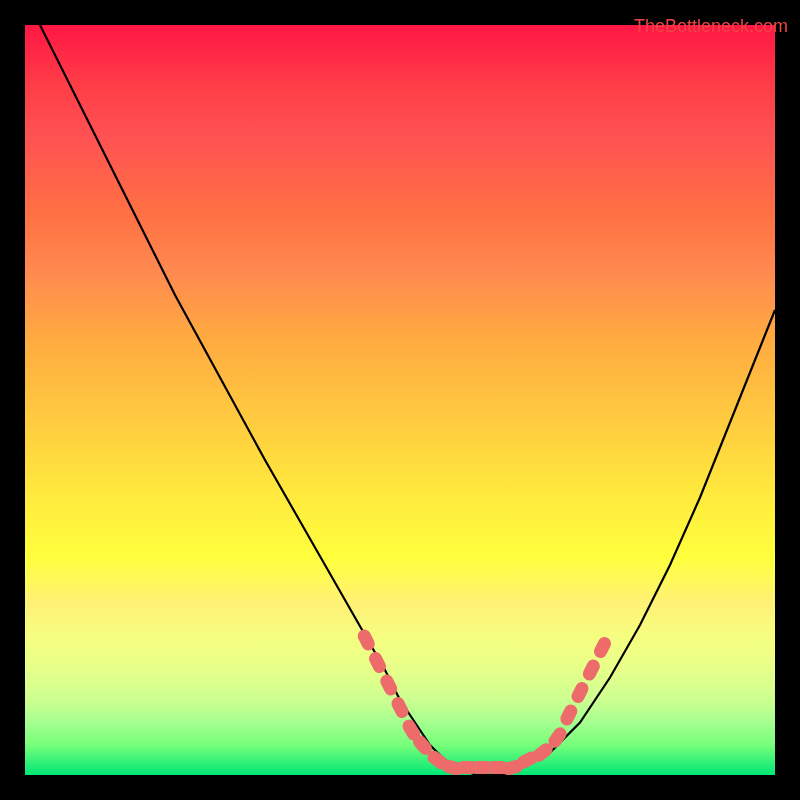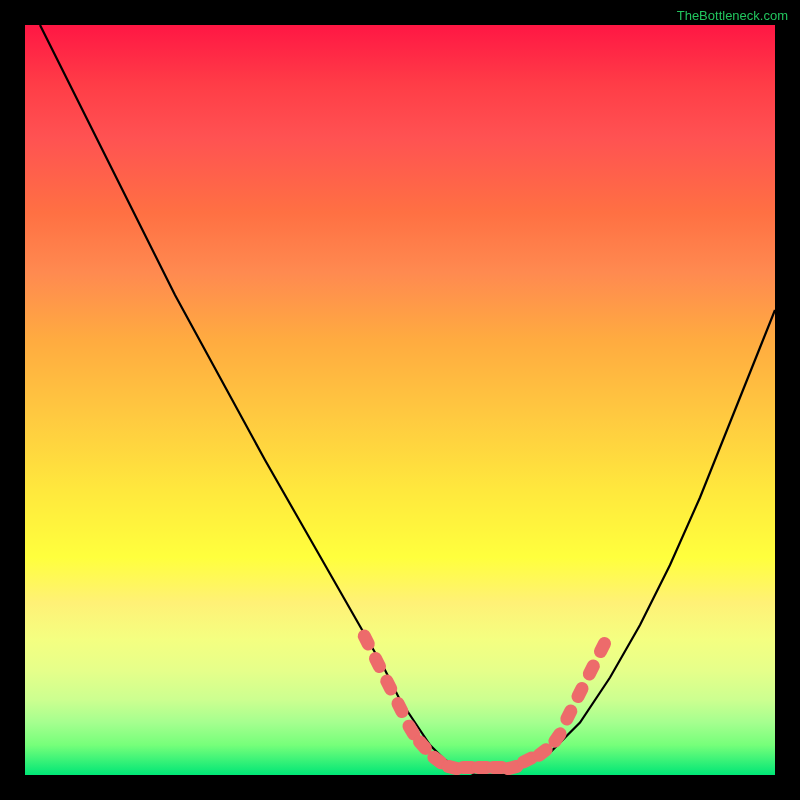--- a/index.html
+++ b/index.html
@@ -42,25 +42,25 @@
     position: absolute;
     left: 25px;
     top: 25px;
     width: 750px;
     height: 750px;
     pointer-events: none;
   }
   
   .watermark {
     position: absolute;
-    top: 8px;
+    top: 16px;
     right: 12px;
     font-family: Arial, sans-serif;
-    font-size: 13px;
-    color: #22c55e;
+    font-size: 18px;
+    color: #ef4444;
     font-weight: 500;
   }
 </style>
 </head>
 <body>
 
 <div class="chart-container">
   <div class="plot-area"></div>
 
   <svg class="curve-svg" viewBox="0 0 750 750">

